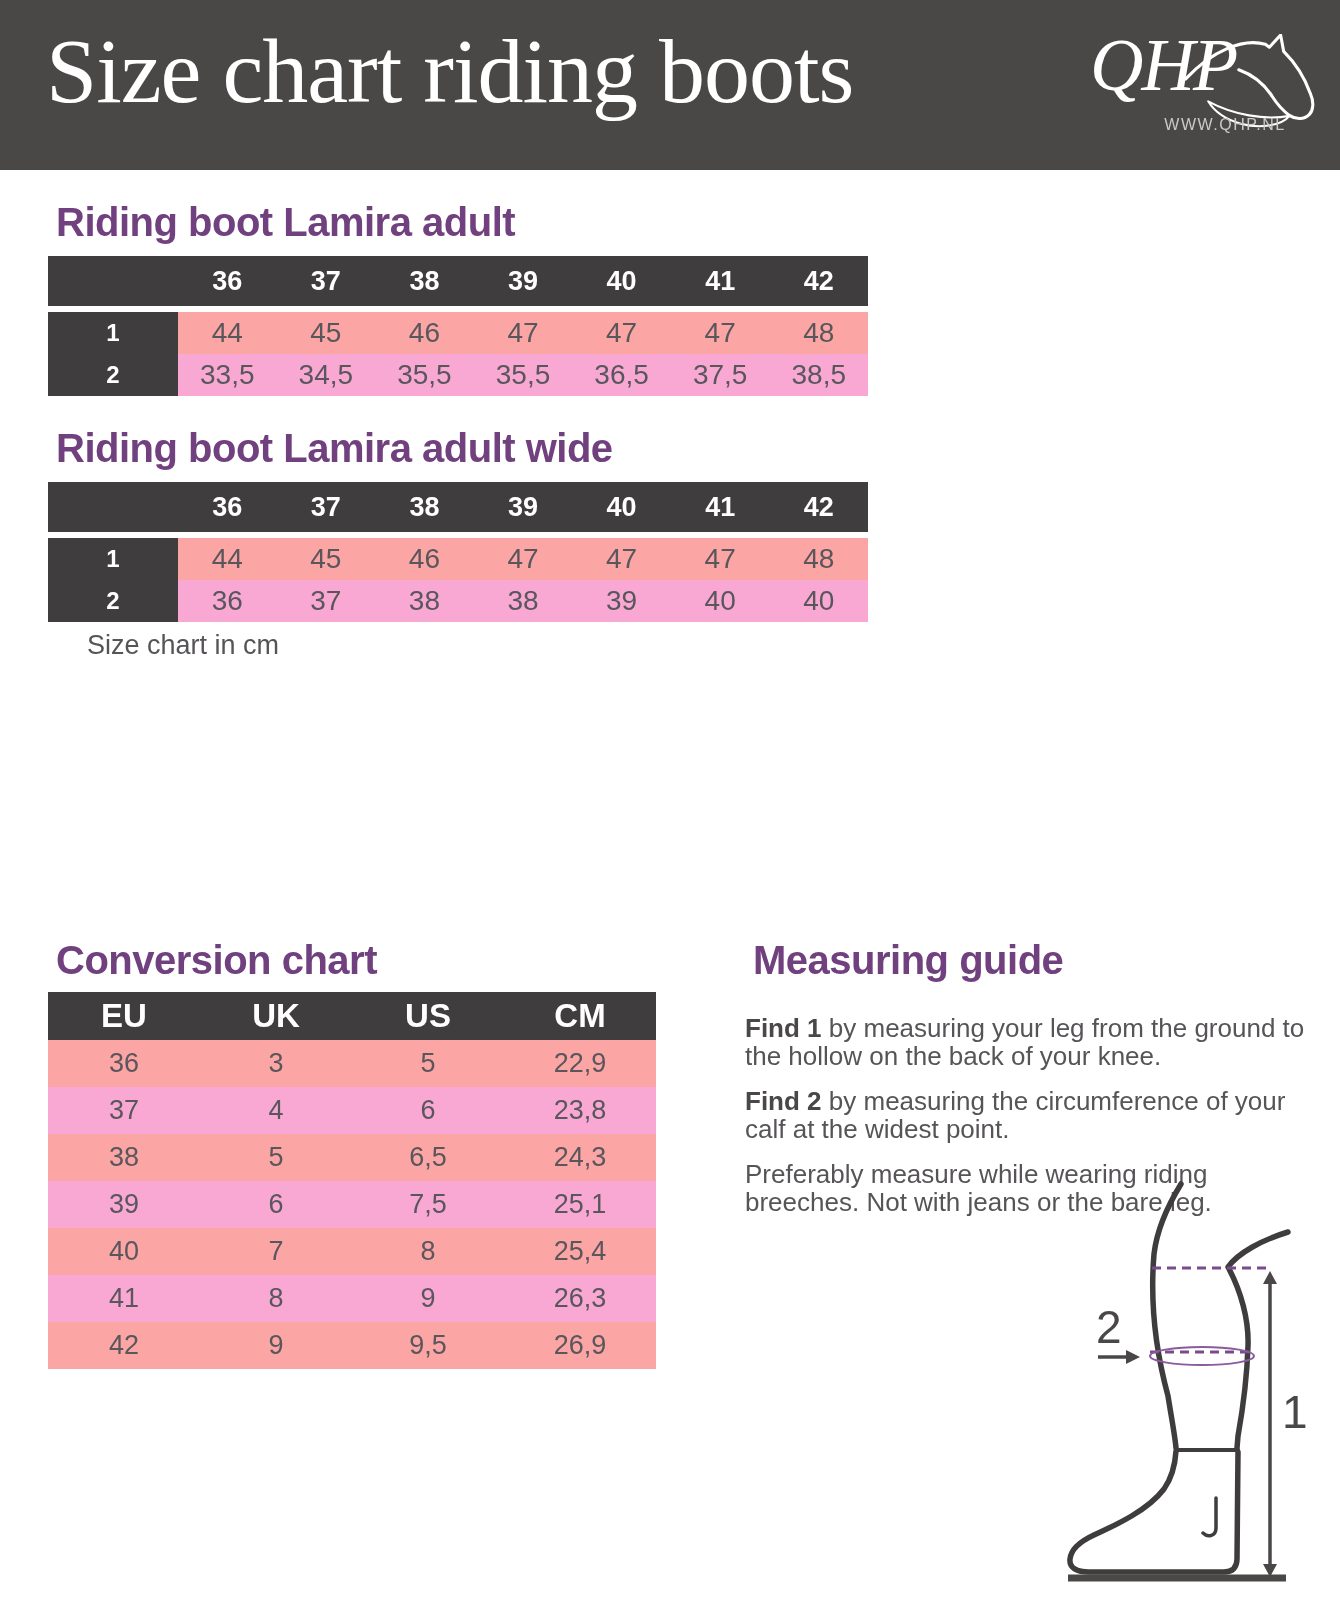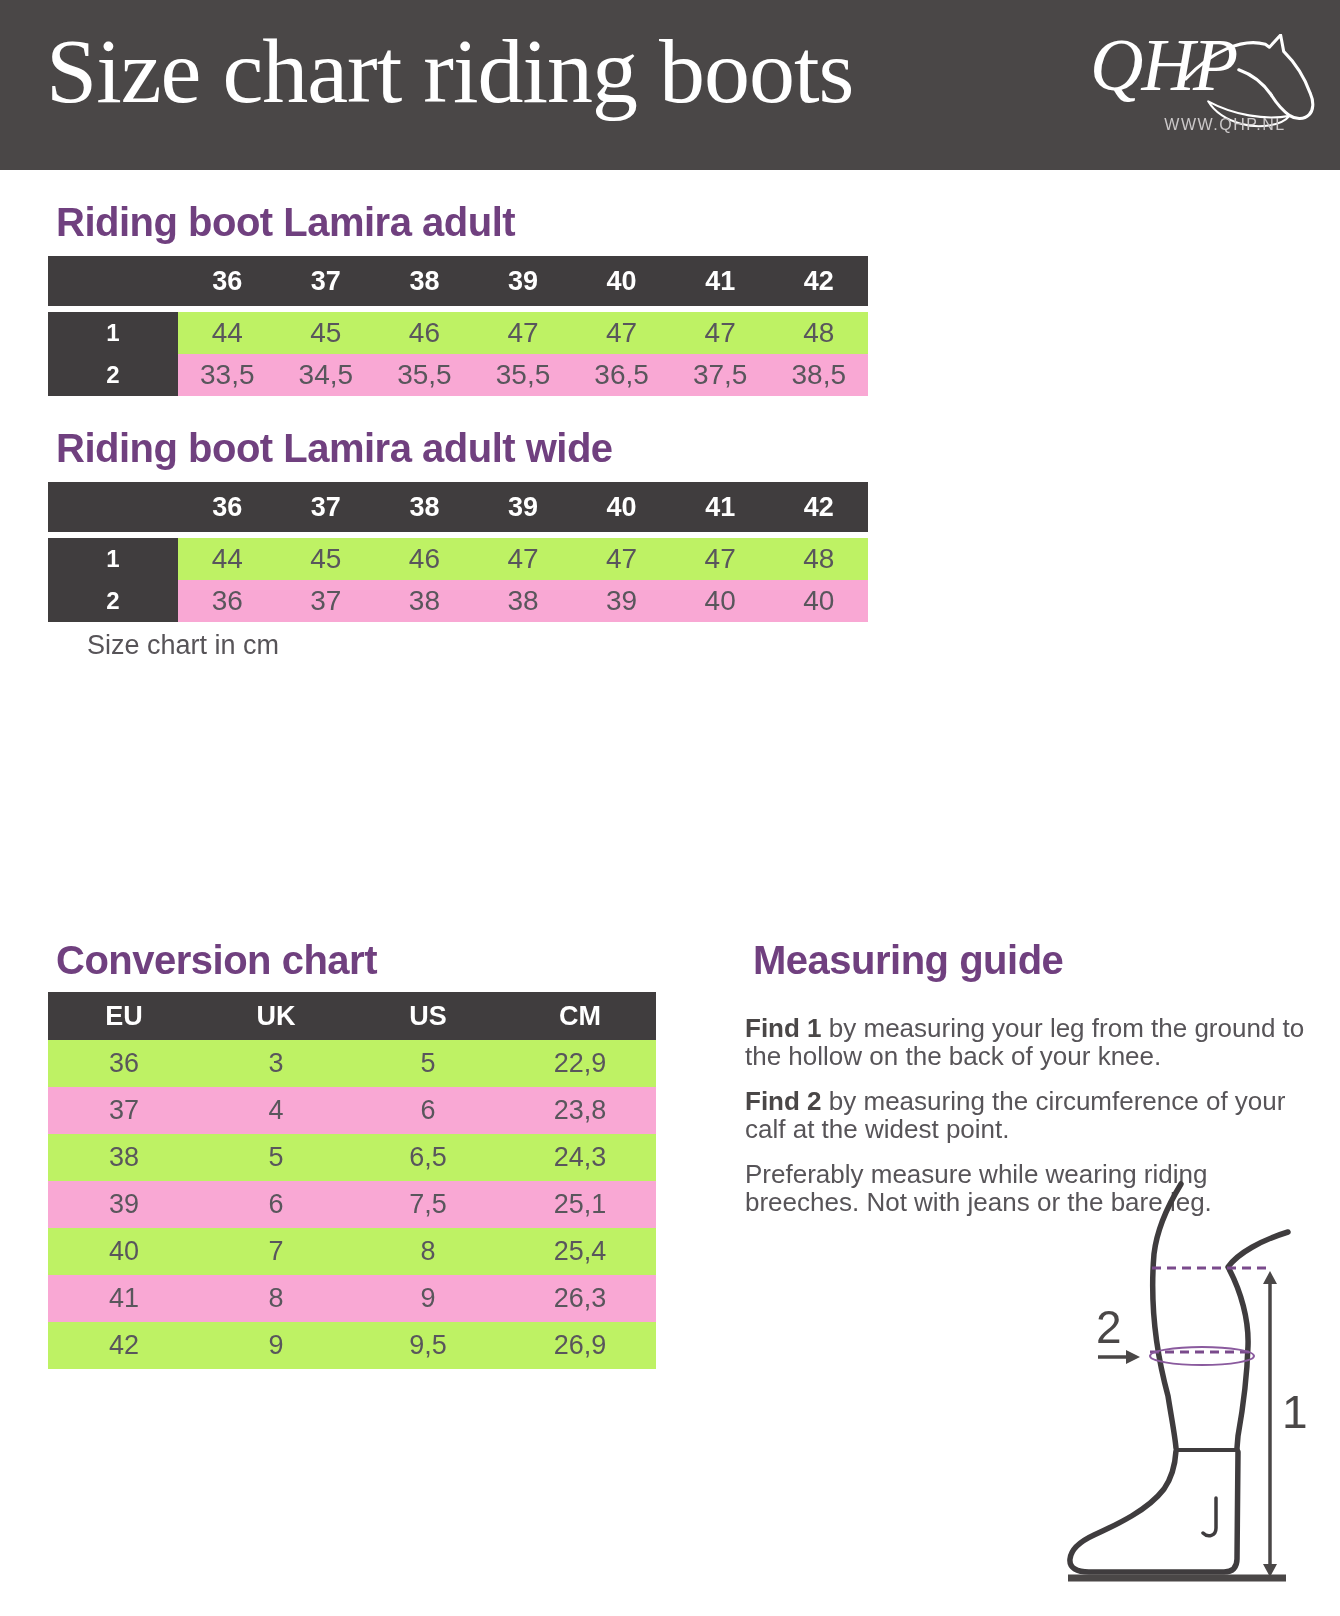--- a/index.html
+++ b/index.html
@@ -27,27 +27,27 @@
   .st-corner{width:130px;}
   .st-h{flex:1;text-align:center;color:#ffffff;font-weight:700;font-size:27px;}
   .st-gap{height:6px;background:#ffffff;}
   .st-body{display:flex;}
   .st-labels{width:130px;background:#403d3e;}
   .st-label{height:42px;display:flex;align-items:center;justify-content:center;
         color:#ffffff;font-weight:700;font-size:24px;}
   .st-rows{flex:1;}
   .st-row{display:flex;height:42px;font-size:28px;color:#59565c;}
   .st-row>div{flex:1;display:flex;align-items:center;justify-content:center;}
-  .row-a{background:#bef264;}
+  .row-a{background:#fca5a5;}
   .row-b{background:#f9a8d4;}
 
   
   .conv-table{position:absolute;width:608px;}
   .conv-header{display:flex;height:48px;background:#403d3e;align-items:center;}
-  .conv-h{flex:1;text-align:center;color:#ffffff;font-weight:700;font-size:27px;}
+  .conv-h{flex:1;text-align:center;color:#ffffff;font-weight:700;font-size:33px;}
   .conv-row{display:flex;height:47px;font-size:27px;color:#59565c;}
   .conv-row>div{flex:1;display:flex;align-items:center;justify-content:center;}
 
   
   .meas-text{position:absolute;left:745px;top:1014px;width:560px;color:#575458;
         font-size:26px;line-height:28px;}
   .meas-text p{margin:0 0 17px 0;}
   .meas-text .p3{margin-top:12px;}
   .meas-text b{color:#4a4747;}
 

